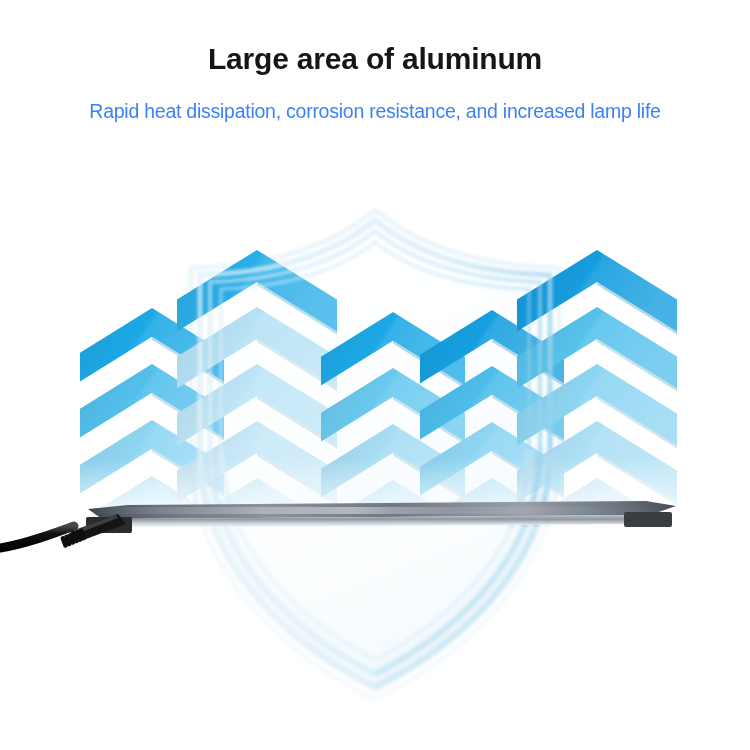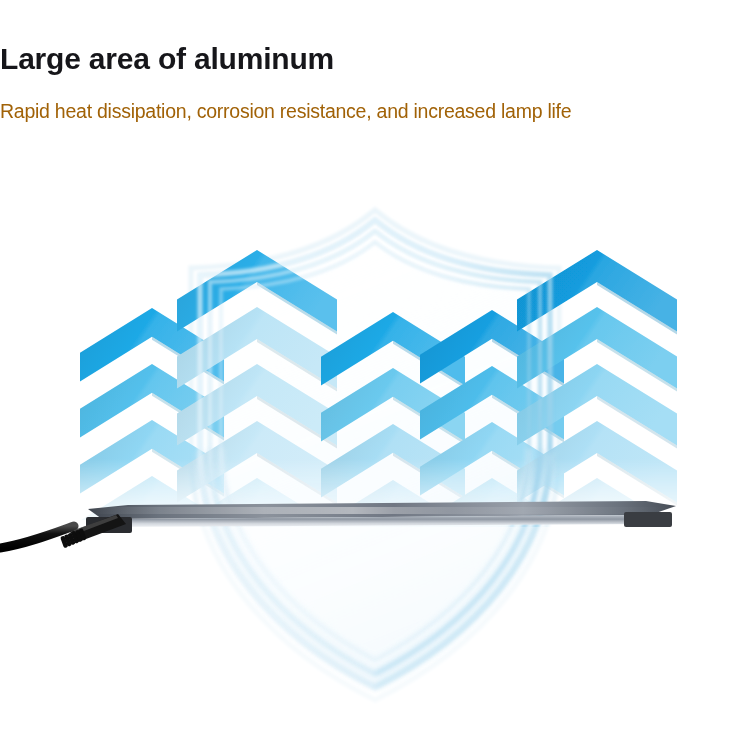--- a/index.html
+++ b/index.html
@@ -4,29 +4,29 @@
 <style>
   html,body{margin:0;padding:0;background:#ffffff;}
   body{
     width:750px;height:750px;overflow:hidden;
     font-family:"Liberation Sans","DejaVu Sans",sans-serif;
     -webkit-font-smoothing:antialiased;
   }
   .page{position:relative;width:750px;height:750px;background:#ffffff;overflow:hidden;}
 
   
-  .text-block{position:absolute;left:0;top:0;width:750px;z-index:40;}
+  .text-block{position:absolute;left:0;top:0;width:750px;text-align:center;z-index:40;}
   .headline{
     font-size:30px;font-weight:bold;color:#16161a;
     letter-spacing:-0.2px;line-height:1.0;
   }
   .headline.l1{margin-top:44px;}
   .headline.l2{margin-top:26px;}
   .subhead{
-    margin-top:26px;font-size:19.5px;color:#a16207;
+    margin-top:26px;font-size:19.5px;color:#3b82f6;
     letter-spacing:-0.25px;font-weight:400;line-height:1.2;
   }
 
   
   .stage{position:absolute;left:0;top:0;width:750px;height:750px;z-index:10;}
   .stage svg{display:block;width:750px;height:750px;}
 </style>
 </head>
 <body>
 

